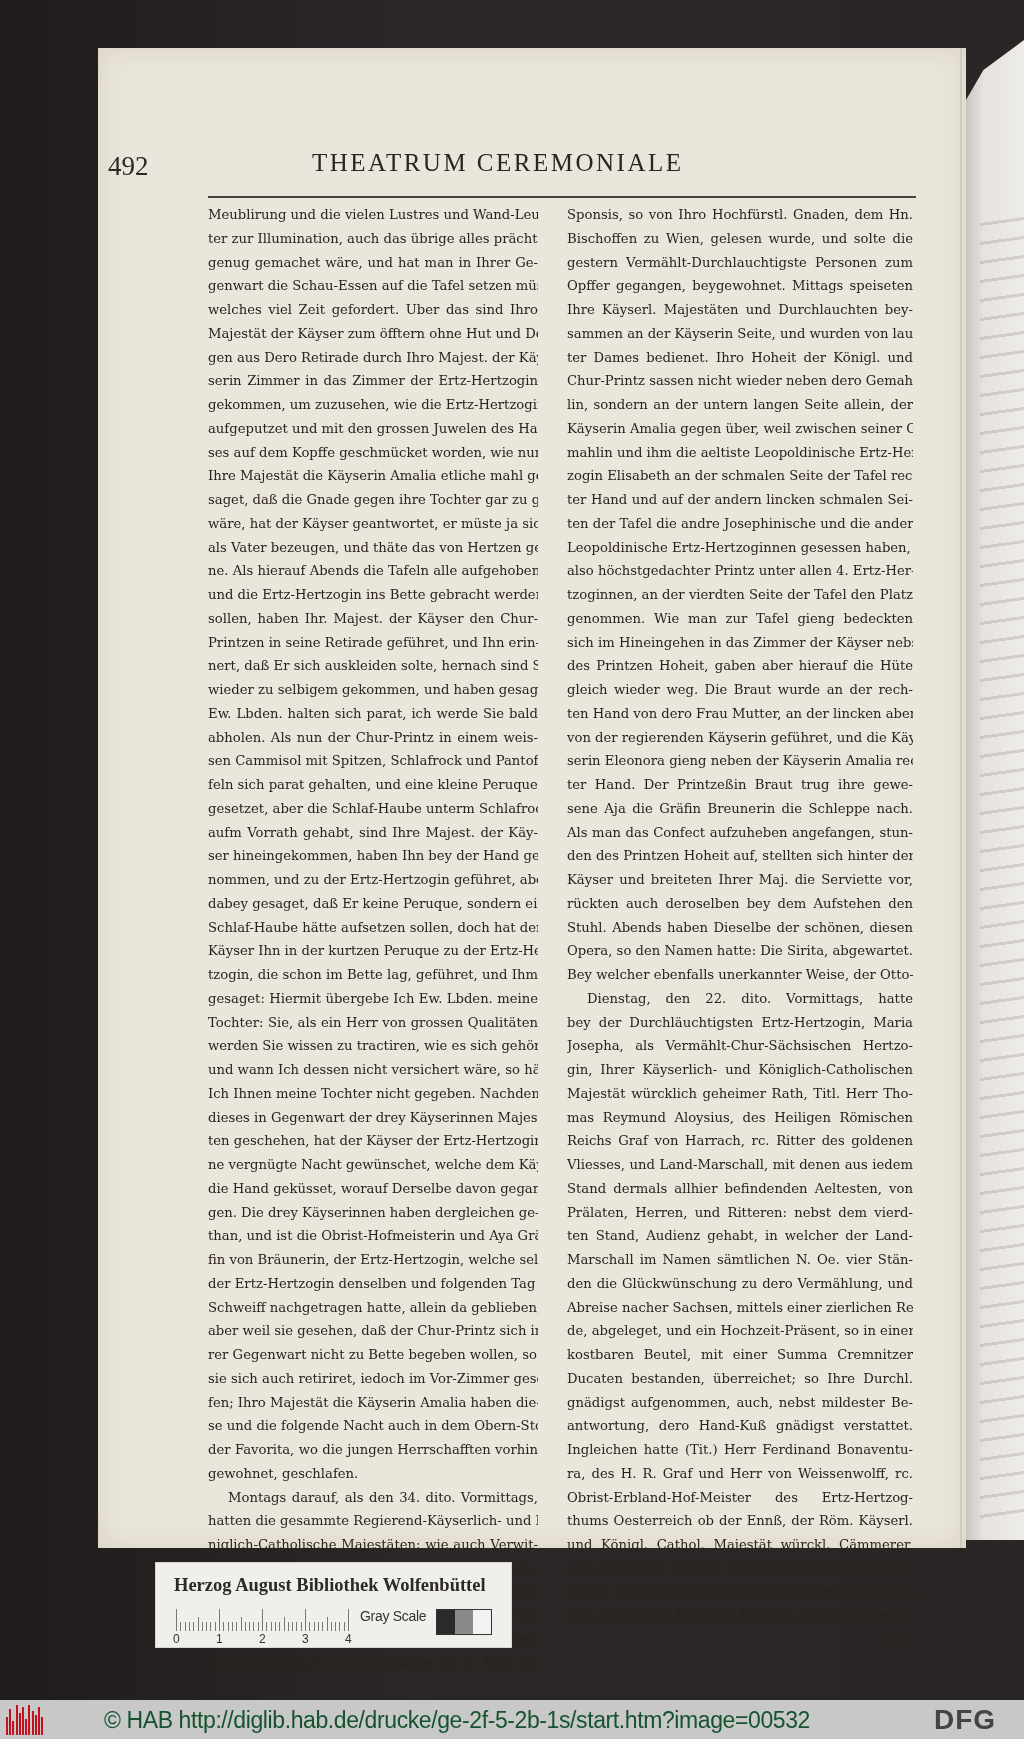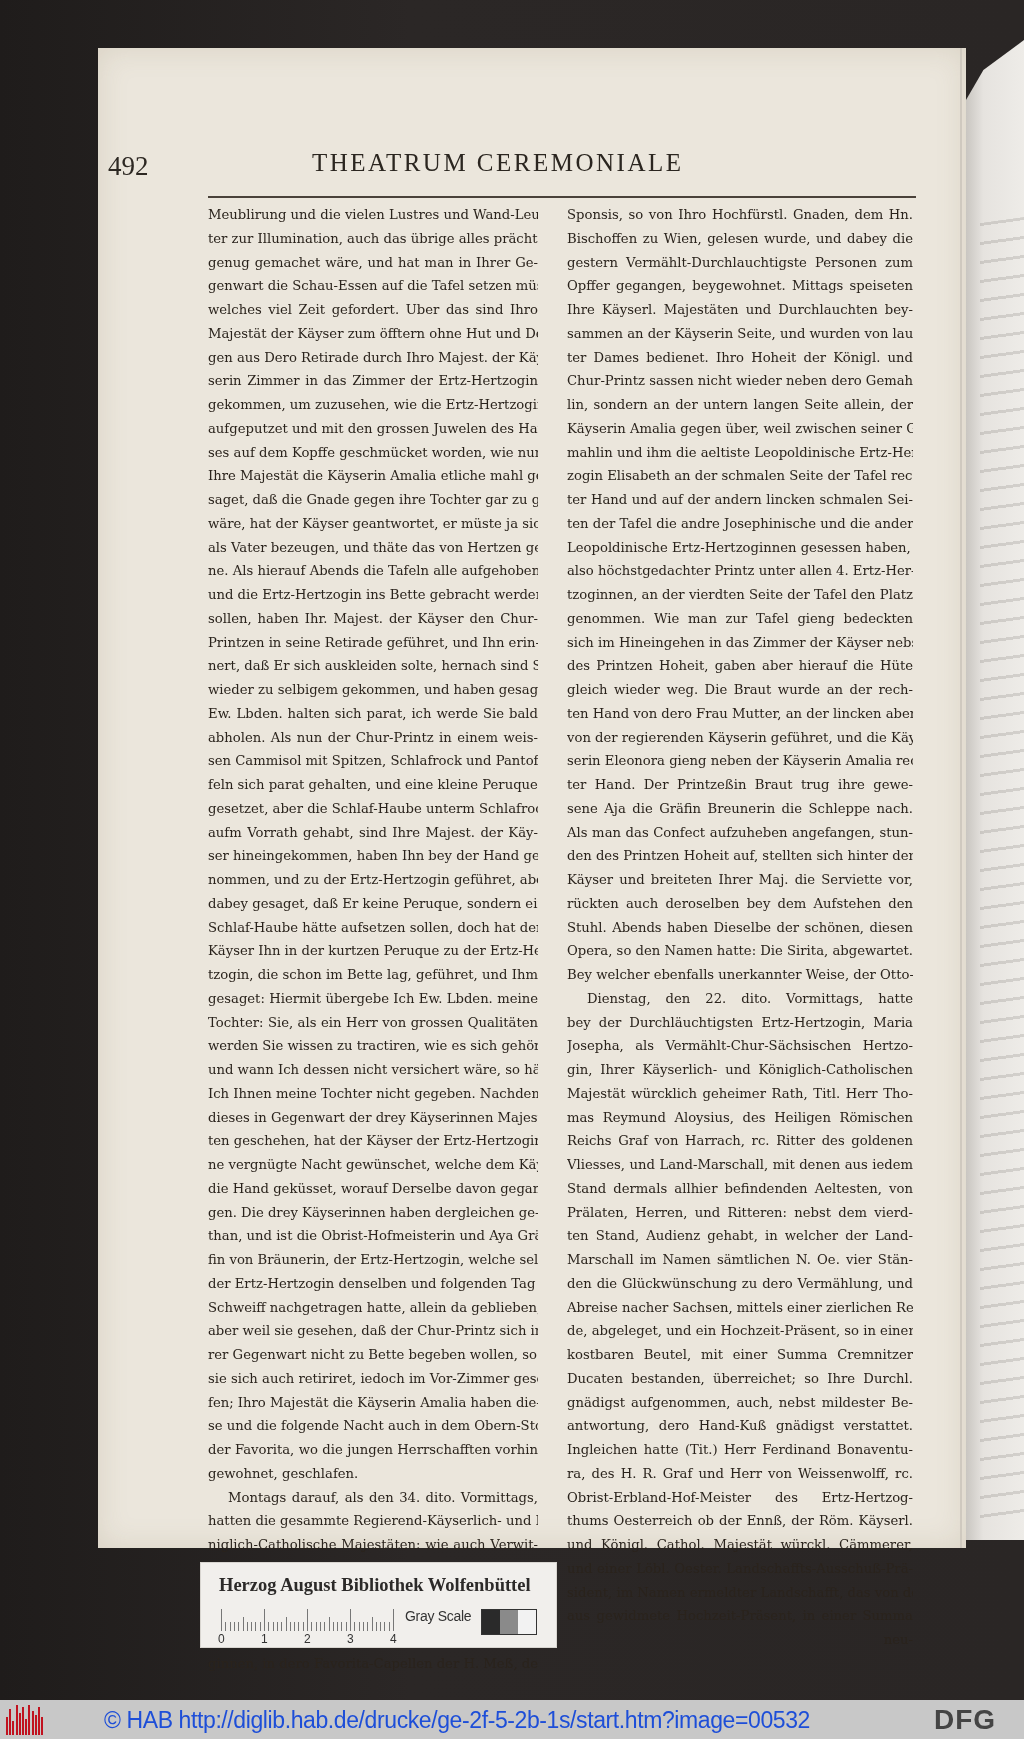--- a/index.html
+++ b/index.html
@@ -48,21 +48,21 @@
     }
     .column.left { left: 208px; }
     .column.right { left: 567px; width: 346px; }
     .line { display: block; white-space: nowrap; overflow: hidden; text-align-last: justify; }
     .line.last { text-align-last: left; }
     .line.indent { padding-left: 20px; }
     .line.catch { text-align: right; text-align-last: right; }
 
     .lib-strip {
       position: absolute; left: 155px; top: 1562px; width: 357px; height: 86px;
-      background: #f1efec; border: 1px solid #d8d5d0; margin-left: 45px;
+      background: #f1efec; border: 1px solid #d8d5d0;
     }
     .lib-name {
       position: absolute; left: 18px; top: 12px;
       font-family: "Liberation Serif", serif; font-weight: bold; font-size: 18.5px; color: #2c2a29;
     }
     .ruler { position: absolute; left: 20px; top: 43px; width: 175px; height: 40px; }
     .ruler .tick { position: absolute; bottom: 15px; width: 1px; background: #777; }
     .ruler .num { position: absolute; bottom: 0; font-family: "Liberation Sans", sans-serif; font-size: 12px; color: #333; transform: translateX(-3px); }
     .gray-label {
       position: absolute; left: 204px; top: 45px;
@@ -72,21 +72,21 @@
     .gray-scale span { flex: 1; }
 
     .footer {
       position: absolute; left: 0; top: 1700px; width: 1024px; height: 39px;
       background: #c8c8c8; display: flex; align-items: center;
     }
     .hab-logo { position: absolute; left: 6px; top: 5px; width: 40px; height: 30px; }
     .hab-logo i { position: absolute; bottom: 0; width: 2px; background: #c1121f; }
     .copyright {
       position: absolute; left: 104px; top: 7px;
-      font-family: "Liberation Sans", sans-serif; font-size: 23px; color: #1d4ed8; letter-spacing: -0.4px;
+      font-family: "Liberation Sans", sans-serif; font-size: 23px; color: #14532d; letter-spacing: -0.4px;
     }
     .dfg-logo {
       position: absolute; left: 934px; top: 4px;
       font-family: "Liberation Sans", sans-serif; font-weight: bold; font-size: 28px; color: #444; letter-spacing: 1px;
     }
   </style>
 </head>
 <body>
 
 <div class="scan-bg"></div>
@@ -163,21 +163,21 @@
     <span class="line">hatten die gesammte Regierend-Käyserlich- und Kö-</span>
     <span class="line">niglich-Catholische Majestäten: wie auch Verwit-</span>
     <span class="line">tibt-Käyserliche Majestäten: mit der Durchläuch-</span>
     <span class="line">tigsten Ertz-Hertzogin, Maria Josepha, und Ihro</span>
     <span class="line">Hoheit, dem Königl. auch Sächsischen Chur-Prin-</span>
     <span class="line">tzen: samt übrigen Durchläuchtigsten Ertz-Hertzo-</span>
     <span class="line">ginnen, in dero Favorita-Capellen der H. Meß, de</span>
   </div>
 <div class="column right" id="col-right">
     <span class="line">Sponsis, so von Ihro Hochfürstl. Gnaden, dem Hn.</span>
-    <span class="line">Bischoffen zu Wien, gelesen wurde, und dabey die</span>
+    <span class="line">Bischoffen zu Wien, gelesen wurde, und solte die</span>
     <span class="line">gestern Vermählt-Durchlauchtigste Personen zum</span>
     <span class="line">Opffer gegangen, beygewohnet.   Mittags speiseten</span>
     <span class="line">Ihre Käyserl. Majestäten und Durchlauchten bey-</span>
     <span class="line">sammen an der Käyserin Seite, und wurden von lau-</span>
     <span class="line">ter Dames bedienet.   Ihro Hoheit der Königl. und</span>
     <span class="line">Chur-Printz sassen nicht wieder neben dero Gemah-</span>
     <span class="line">lin, sondern an der untern langen Seite allein, der</span>
     <span class="line">Käyserin Amalia gegen über, weil zwischen seiner Ge-</span>
     <span class="line">mahlin und ihm die aeltiste Leopoldinische Ertz-Her-</span>
     <span class="line">zogin Elisabeth an der schmalen Seite der Tafel rech-</span>

